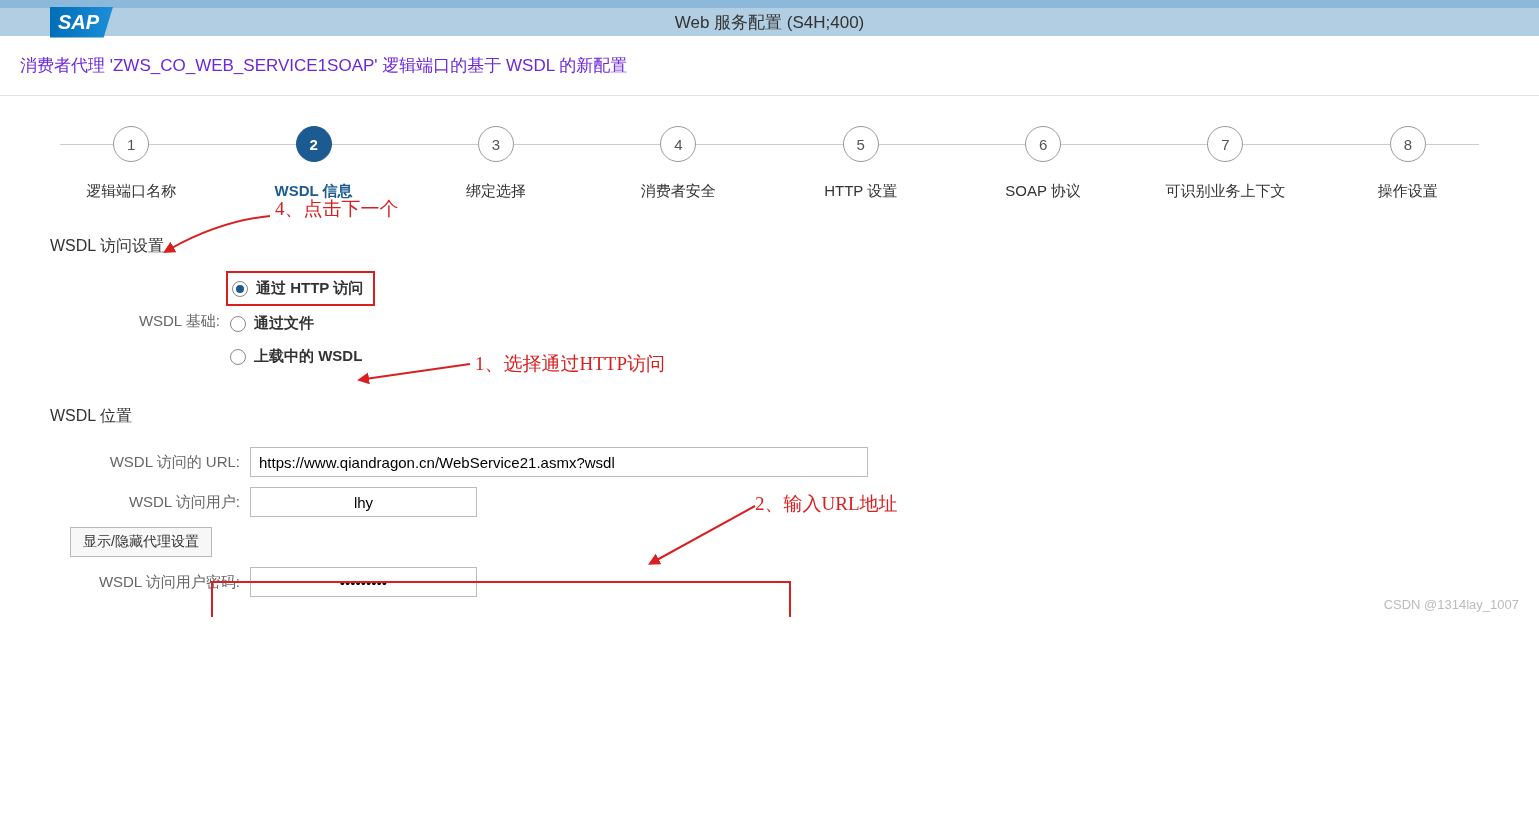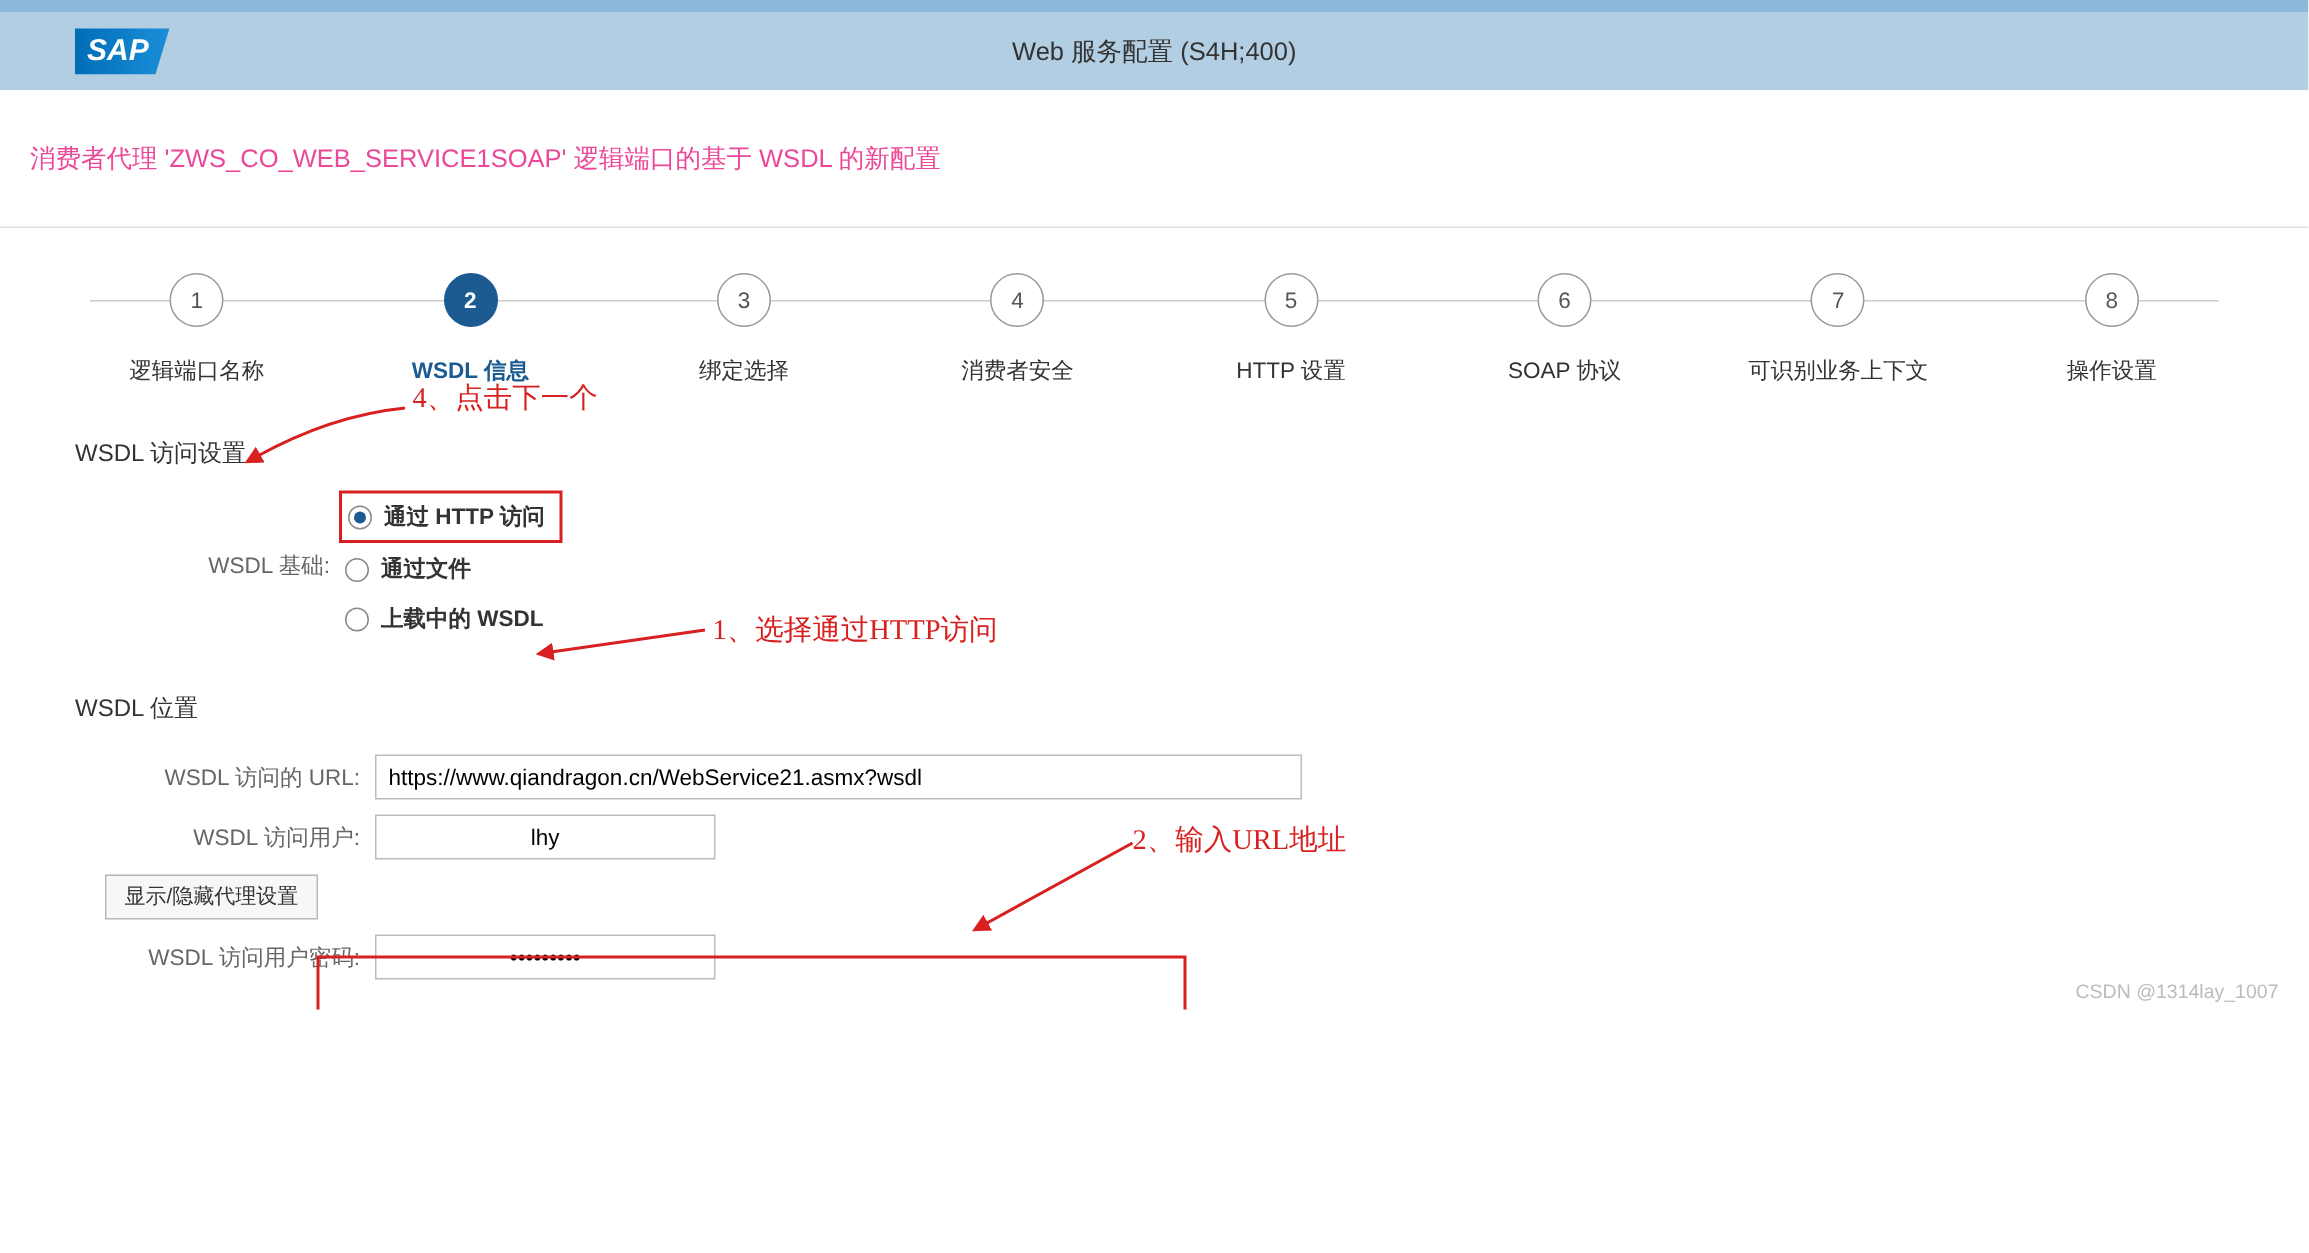--- a/index.html
+++ b/index.html
@@ -1,21 +1,21 @@
 <!DOCTYPE html>
 <html><head>
   <meta charset="utf-8">
   <style>
     * { box-sizing: border-box; margin: 0; padding: 0; }
     body { font-family: Arial, "Microsoft YaHei", sans-serif; background: #fff; color: #333; font-size: 14px; width: 1539px; }
     .top-bar { height: 8px; background: #8cb8d9; }
-    .header { display: flex; align-items: center; background: #b2cee2; height: 52px; padding: 0 20px; position: relative; }
+    .header { display: flex; align-items: center; background: #b2cee2; height: 28px; padding: 0 20px; position: relative; }
     .sap-logo { position: absolute; left: 50px; font-weight: bold; font-size: 20px; font-style: italic; color: #fff; background: linear-gradient(to right, #006db7, #1c8ed8); padding: 4px 14px 4px 8px; clip-path: polygon(0 0, 100% 0, 85% 100%, 0 100%); }
     .header-title { position: absolute; left: 50%; transform: translateX(-50%); font-size: 17px; color: #333; }
-    .subtitle { padding: 34px 20px; font-size: 17px; color: #ec4899; border-bottom: 1px solid #e0e0e0; }
+    .subtitle { padding: 18px 20px; font-size: 17px; color: #6d28d9; border-bottom: 1px solid #e0e0e0; }
     .wizard { display: flex; align-items: flex-start; padding: 30px 40px 10px 40px; position: relative; }
     .wizard-line { position: absolute; top: 48px; left: 60px; right: 60px; height: 1px; background: #ccc; z-index: 0; }
     .step { flex: 1; text-align: center; position: relative; z-index: 1; }
     .step-circle { width: 36px; height: 36px; border-radius: 50%; border: 1px solid #999; background: #fff; display: inline-flex; align-items: center; justify-content: center; font-size: 15px; color: #555; margin-bottom: 20px; }
     .step-circle.active { background: #1b5b91; color: #fff; border-color: #1b5b91; font-weight: bold; }
     .step-label { font-size: 15px; color: #333; }
     .step-label.active { color: #1b5b91; font-weight: bold; }
     .content { padding: 10px 50px; position: relative; }
     .btn-row { display: flex; gap: 6px; align-items: center; margin-bottom: 20px; }
     .btn { border: 1px solid #b8b8b8; background: #f7f7f7; padding: 5px 12px; font-size: 14px; color: #333; cursor: pointer; }

